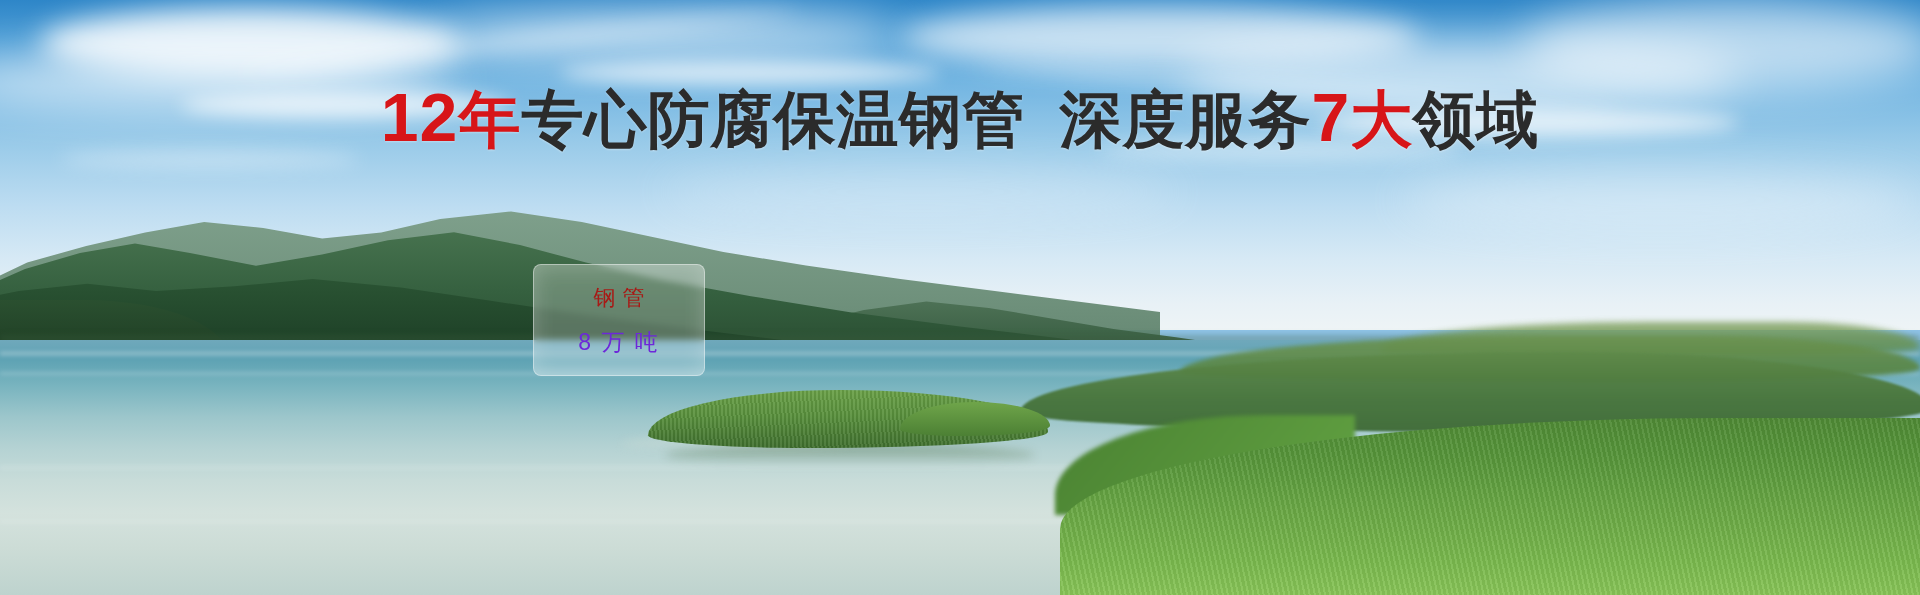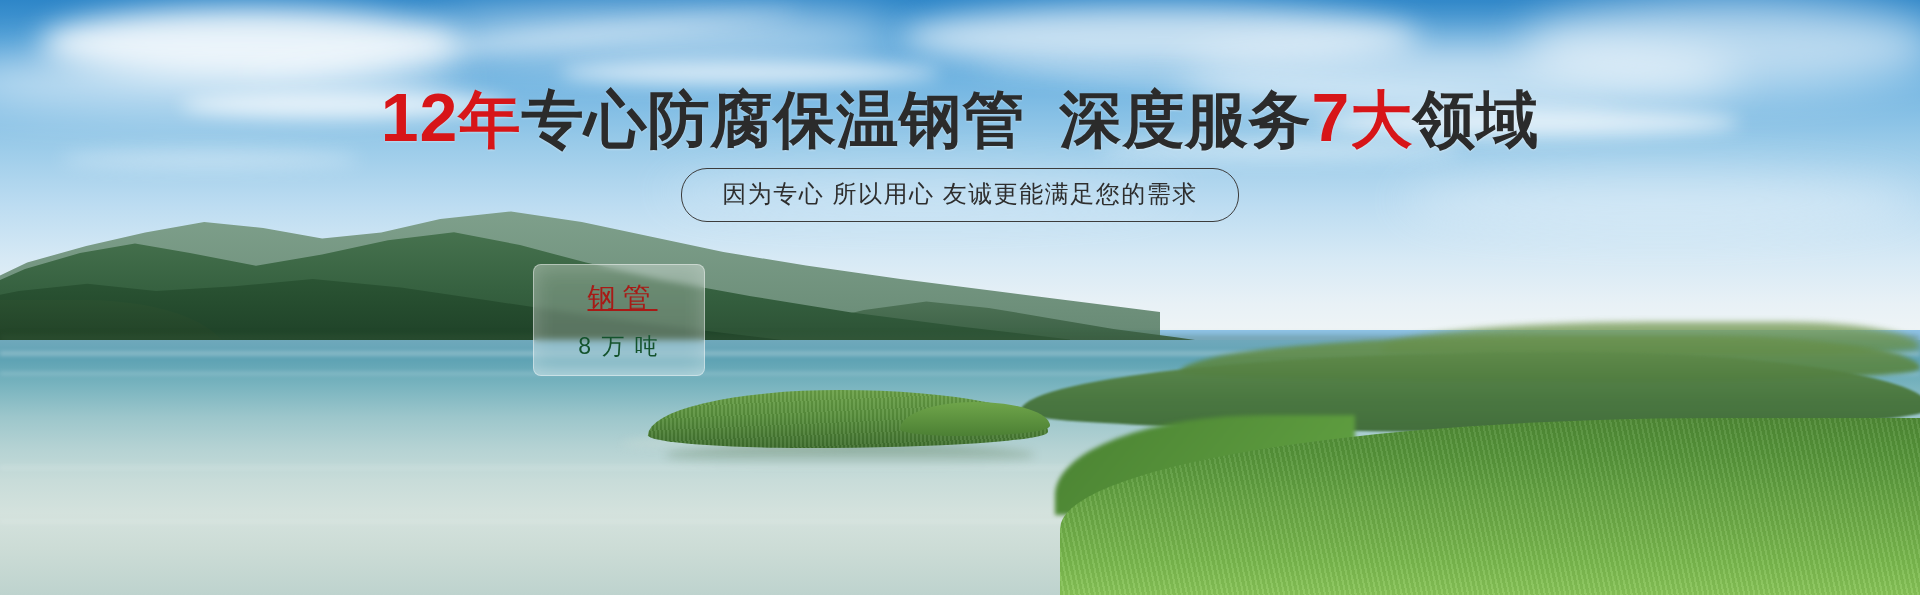--- a/index.html
+++ b/index.html
@@ -182,25 +182,25 @@
     width:170px;height:110px;
     background:rgba(255,255,255,.26);
     border:1px solid rgba(255,255,255,.48);
     border-radius:8px;
     backdrop-filter:blur(3px);
     display:flex;flex-direction:column;
     align-items:center;justify-content:center;
     box-shadow:inset 0 0 22px rgba(255,255,255,.22);
   }
   .card-label{
-    font-size:28px;color:#a81a16;letter-spacing:7px;
-    text-indent:7px;font-weight:normal;margin-bottom:14px;text-decoration:underline;
+    font-size:22px;color:#a81a16;letter-spacing:7px;
+    text-indent:7px;font-weight:normal;margin-bottom:14px;
   }
   .card-value{
-    font-size:23px;color:#14532d;letter-spacing:2px;white-space:nowrap;
+    font-size:23px;color:#6d28d9;letter-spacing:2px;white-space:nowrap;
   }
   .card-value sup{font-size:13px;vertical-align:super;}
 </style>
 </head>
 <body>
 
 <div id="banner">
 
   <div class="sky"></div>
 
@@ -245,23 +245,20 @@
 
   <div class="grass-edge"></div>
   <div class="grass-field"></div>
 
   <div class="content">
 
     <div class="headline">
       <span class="red num">12</span><span class="red">年</span><span>专心防腐保温钢管</span><span class="gap"></span><span>深度服务</span><span class="red num">7</span><span class="red">大</span><span>领域</span>
     </div>
 
-    <div class="subtitle-wrap">
-      <span class="subtitle">因为专心 所以用心  友诚更能满足您的需求</span>
-    </div>
 
     <div class="cards">
 
       <div class="card">
         <div class="card-label">钢管</div>
         <div class="card-value"><span>8 万 吨</span><sup></sup></div>
       </div>
 
 
 

